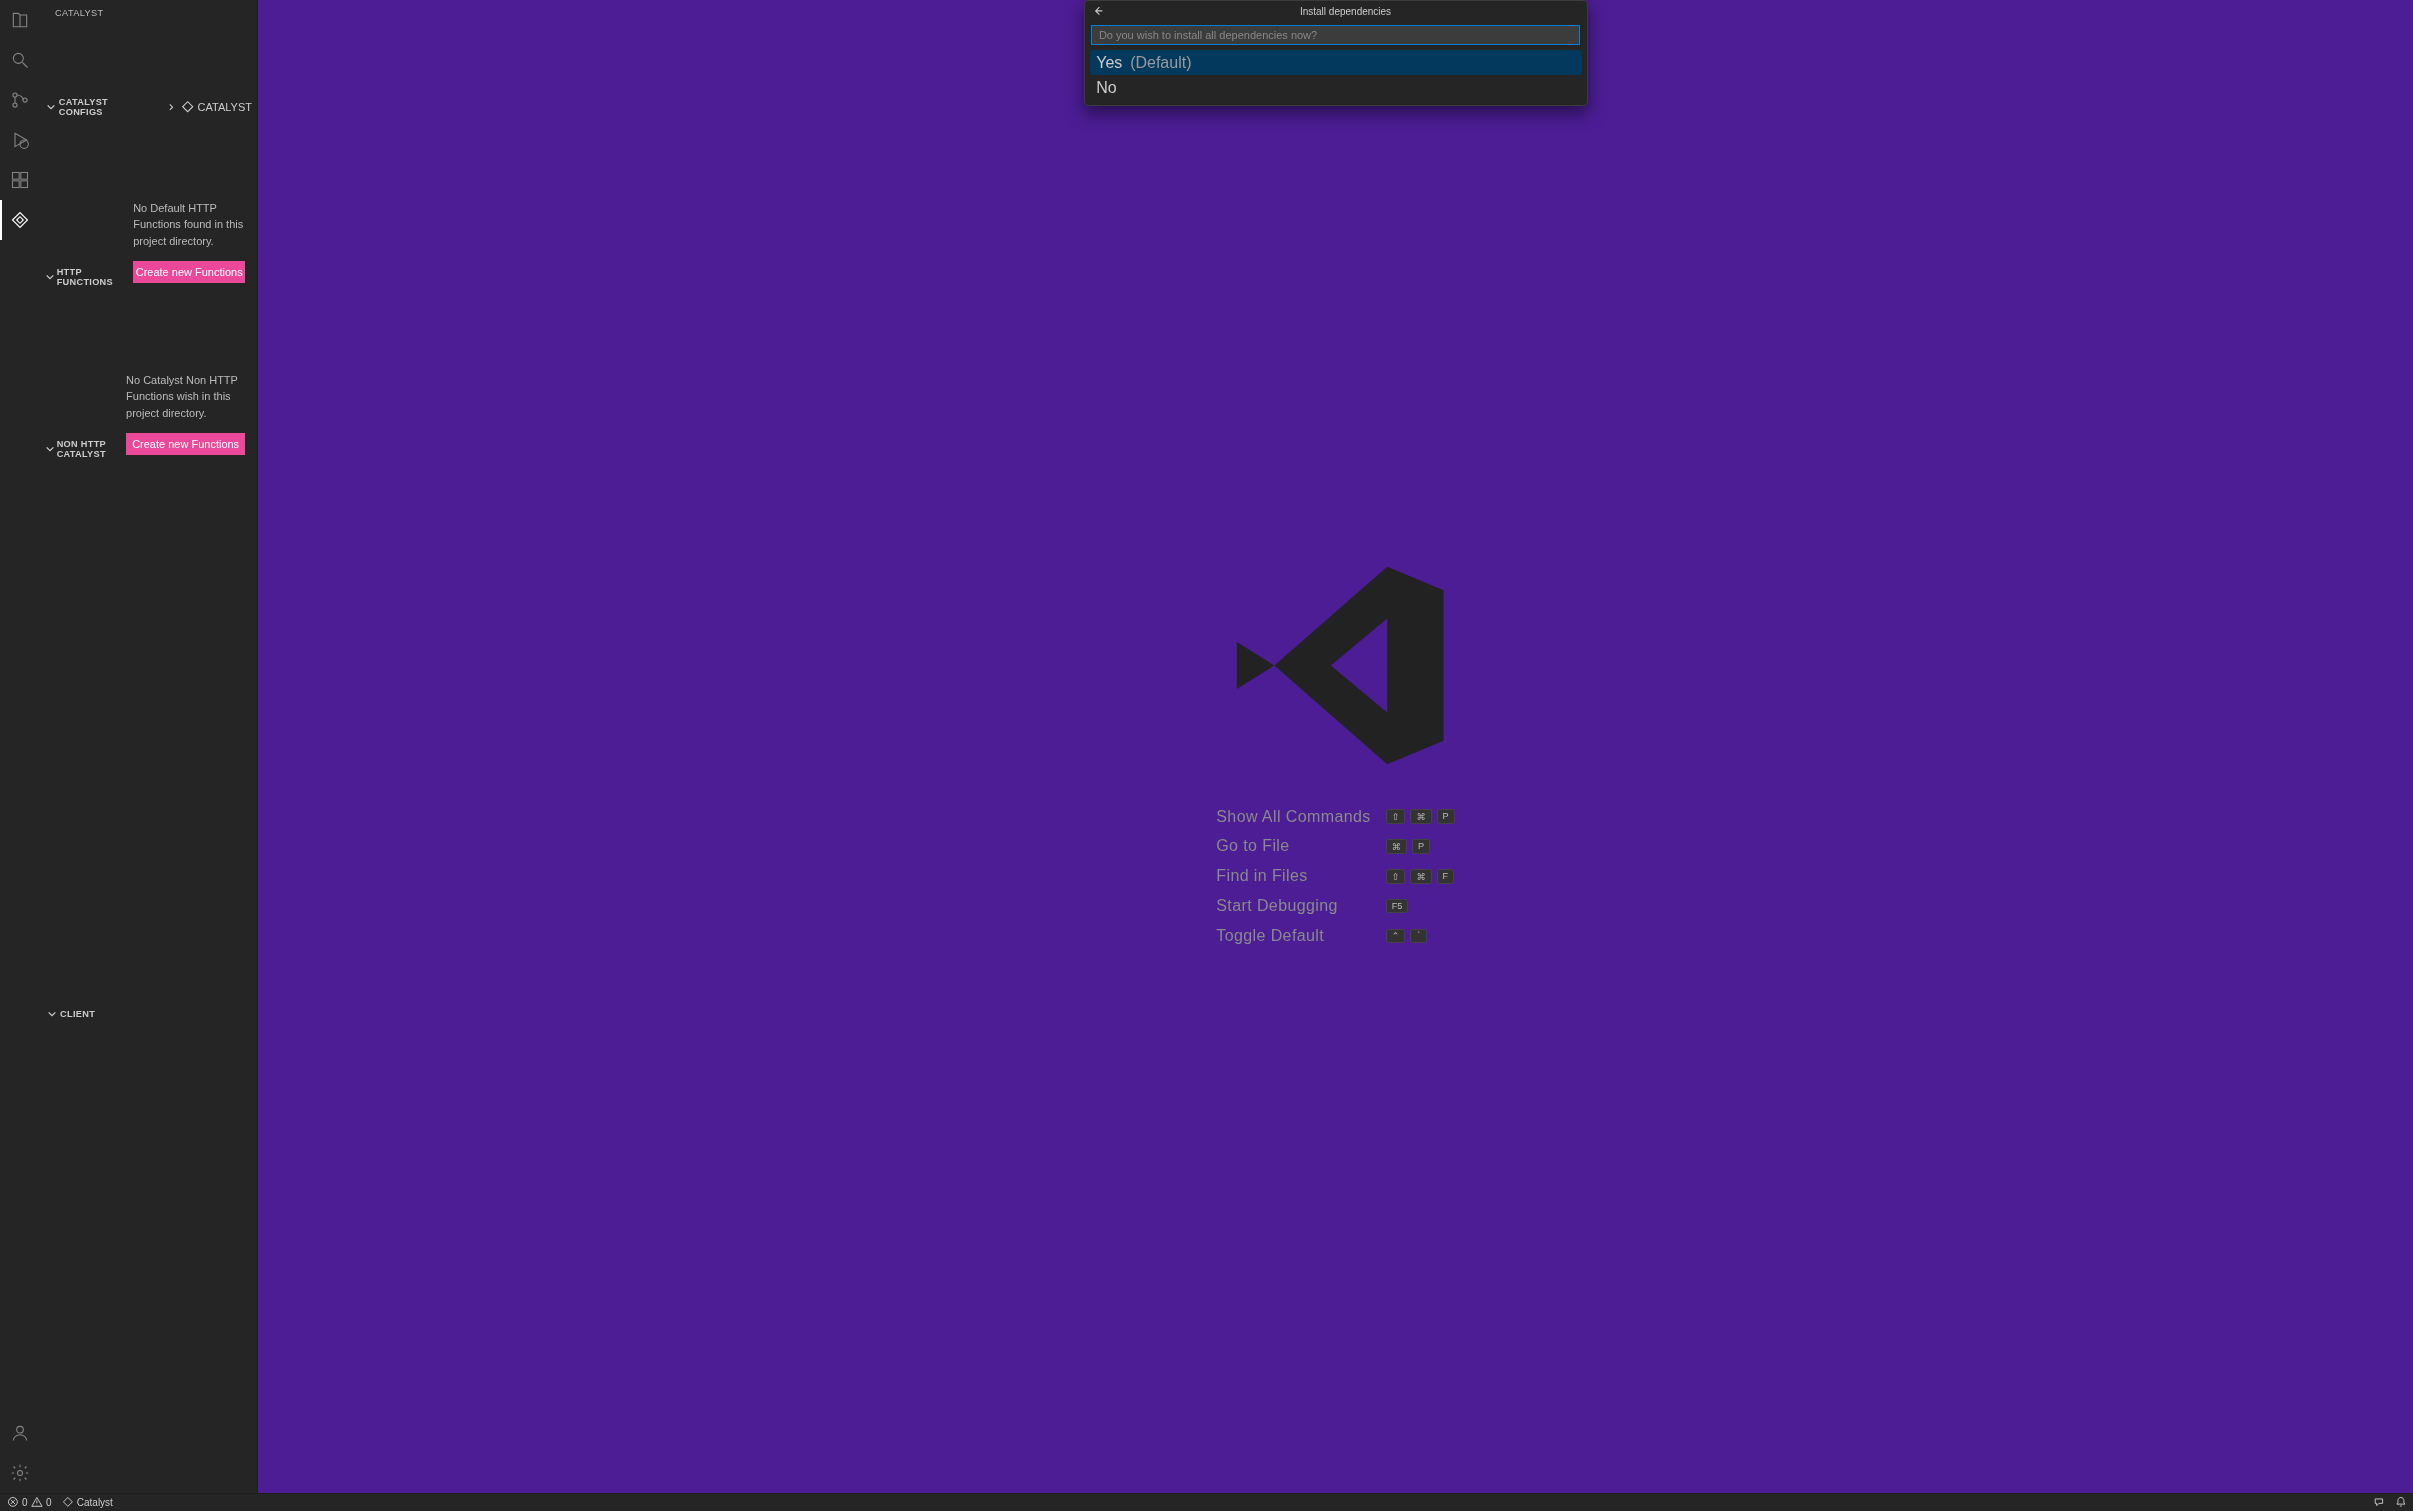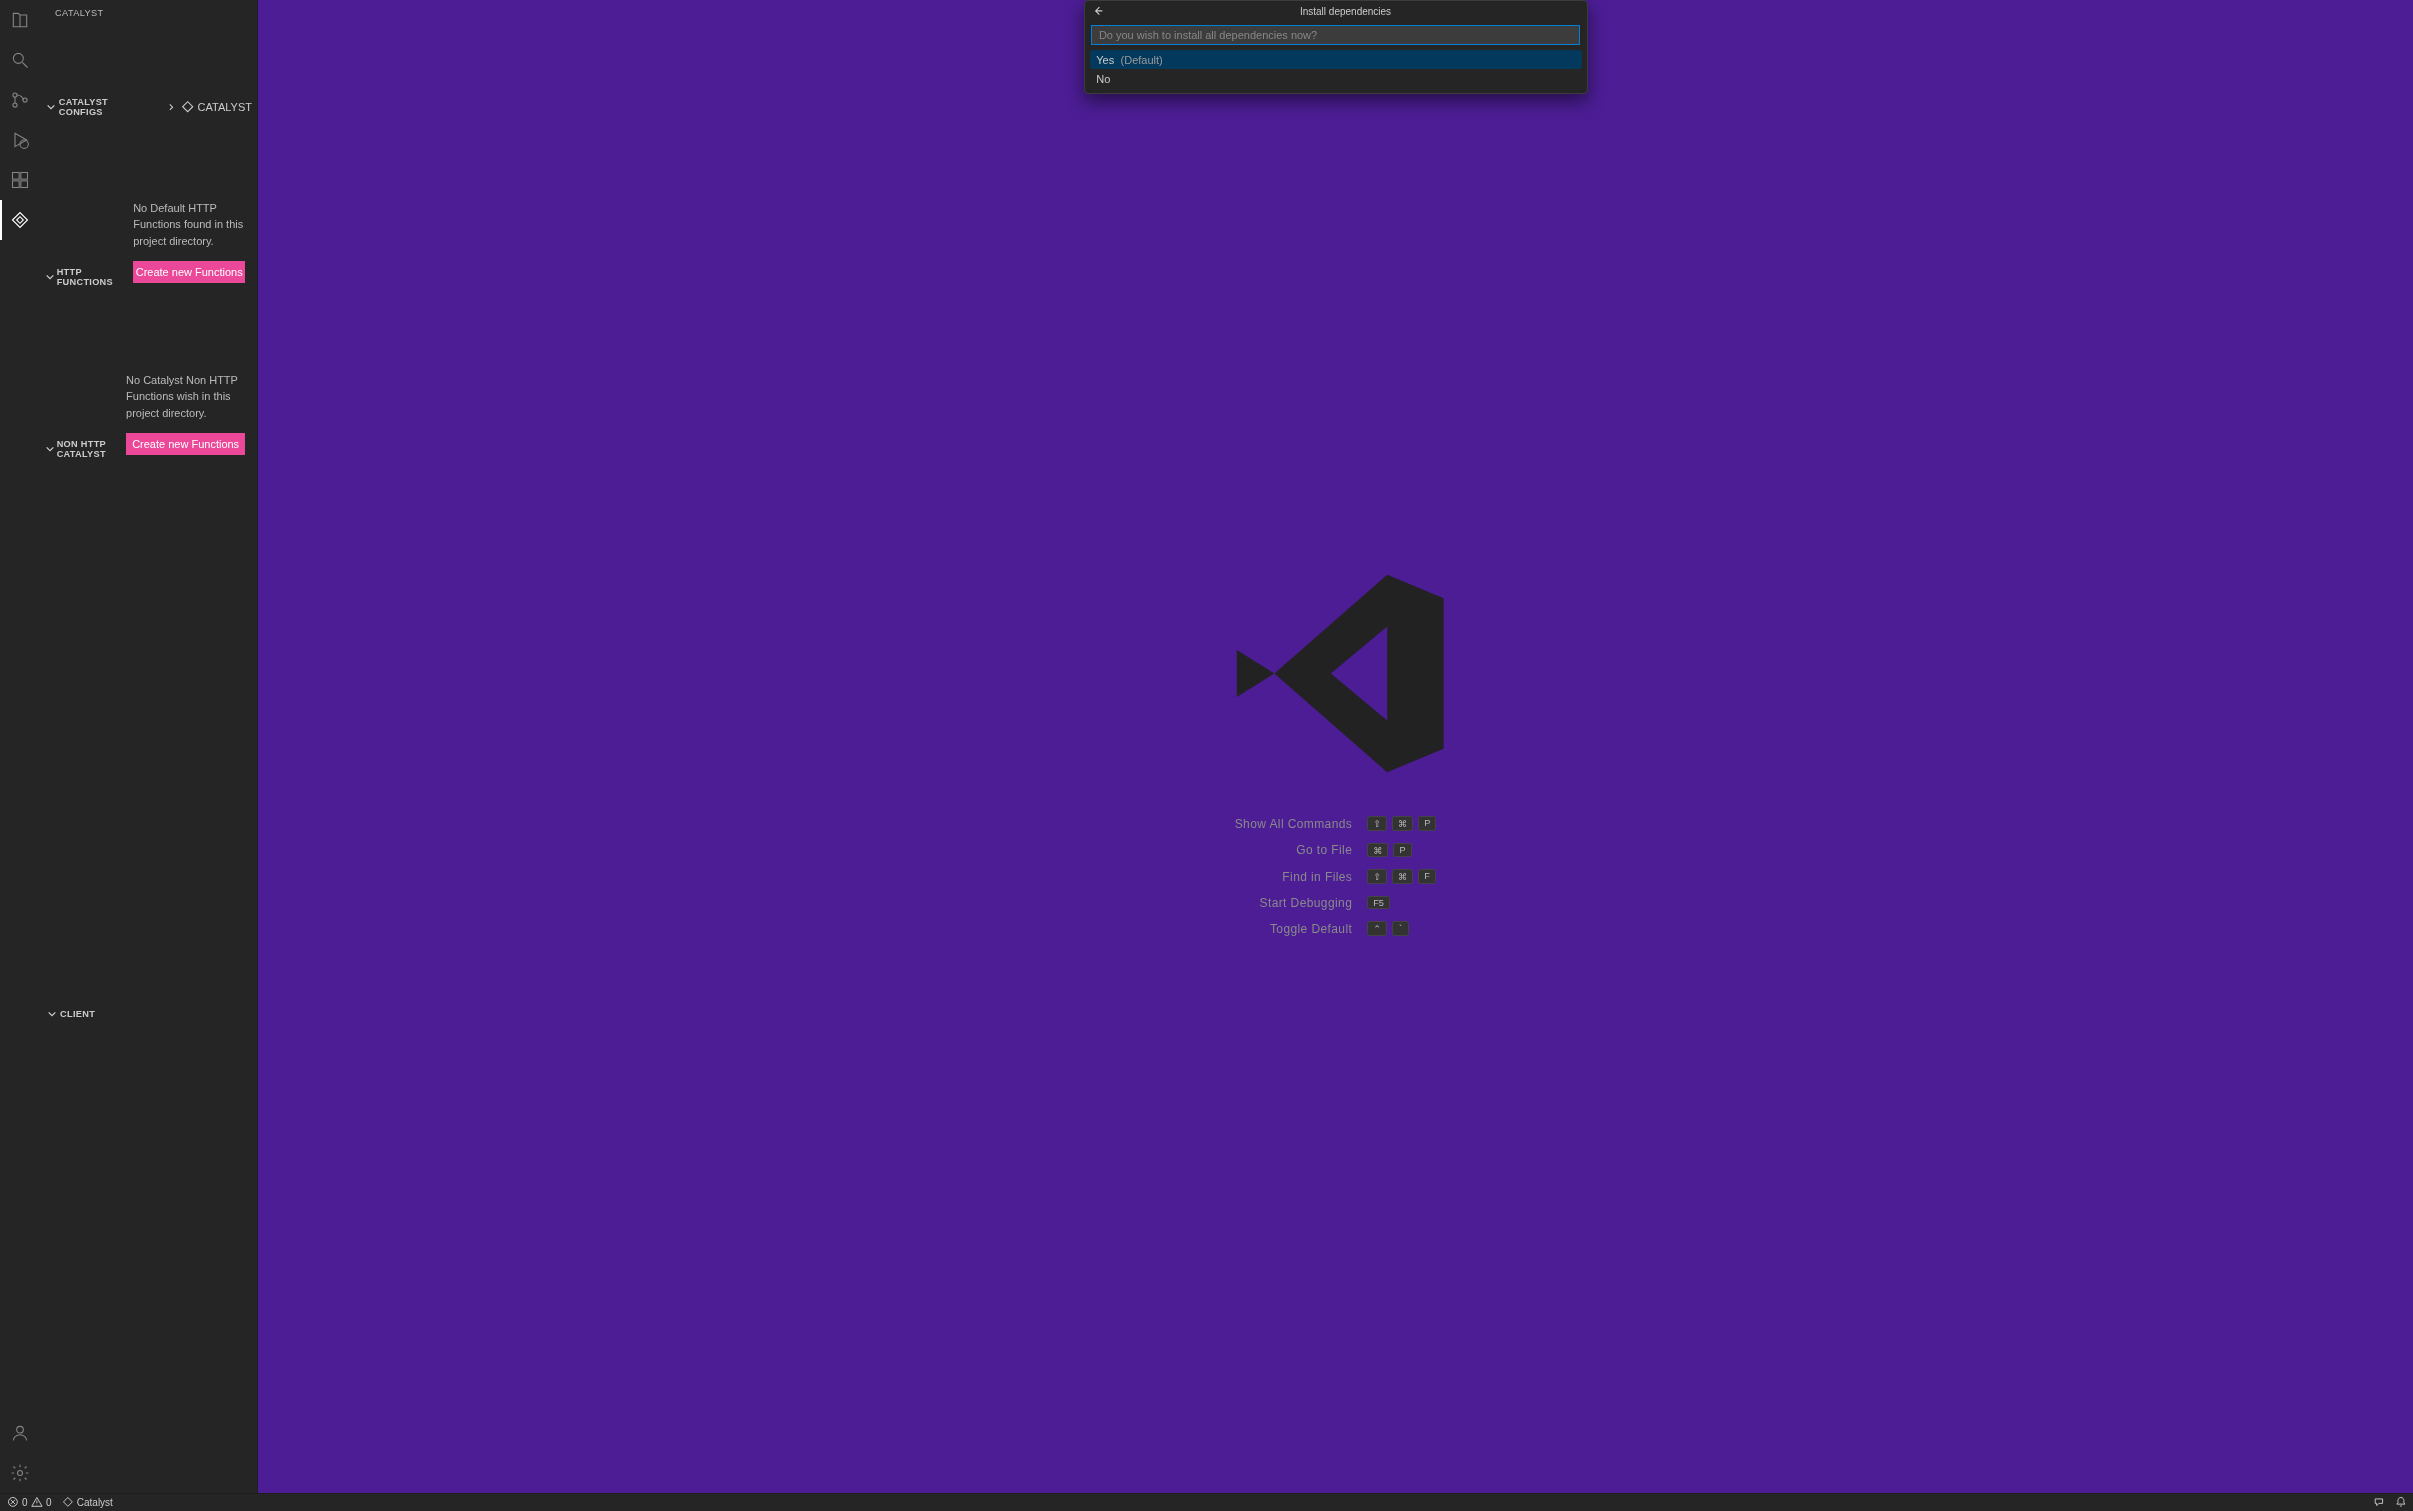--- a/index.html
+++ b/index.html
@@ -217,22 +217,22 @@
     
     .shortcut-list {
       display: grid;
       grid-template-columns: auto auto;
       column-gap: 15px;
       row-gap: 11.8px;
       align-items: center;
     }
     
     .shortcut-label {
-      text-align: right;
-      font-size: 12px;
+      text-align: left;
+      font-size: 16px;
       color: #8a8a8a;
       letter-spacing: 0.4px;
     }
     
     .shortcut-keys {
       display: flex;
       gap: 5px;
     }
     
     .key {
@@ -308,21 +308,21 @@
     .qp-input::placeholder {
       color: #888888;
     }
     
     .qp-options {
       padding: 1.7px 5px 5px;
     }
     
     .qp-option {
       padding: 3.4px 6.7px;
-      font-size: 11px;
+      font-size: 16px;
       color: #cccccc;
       cursor: pointer;
       border-radius: 3px;
     }
     
     .qp-option.selected {
       background: #04395e;
     }
     
     .qp-option .hint {

